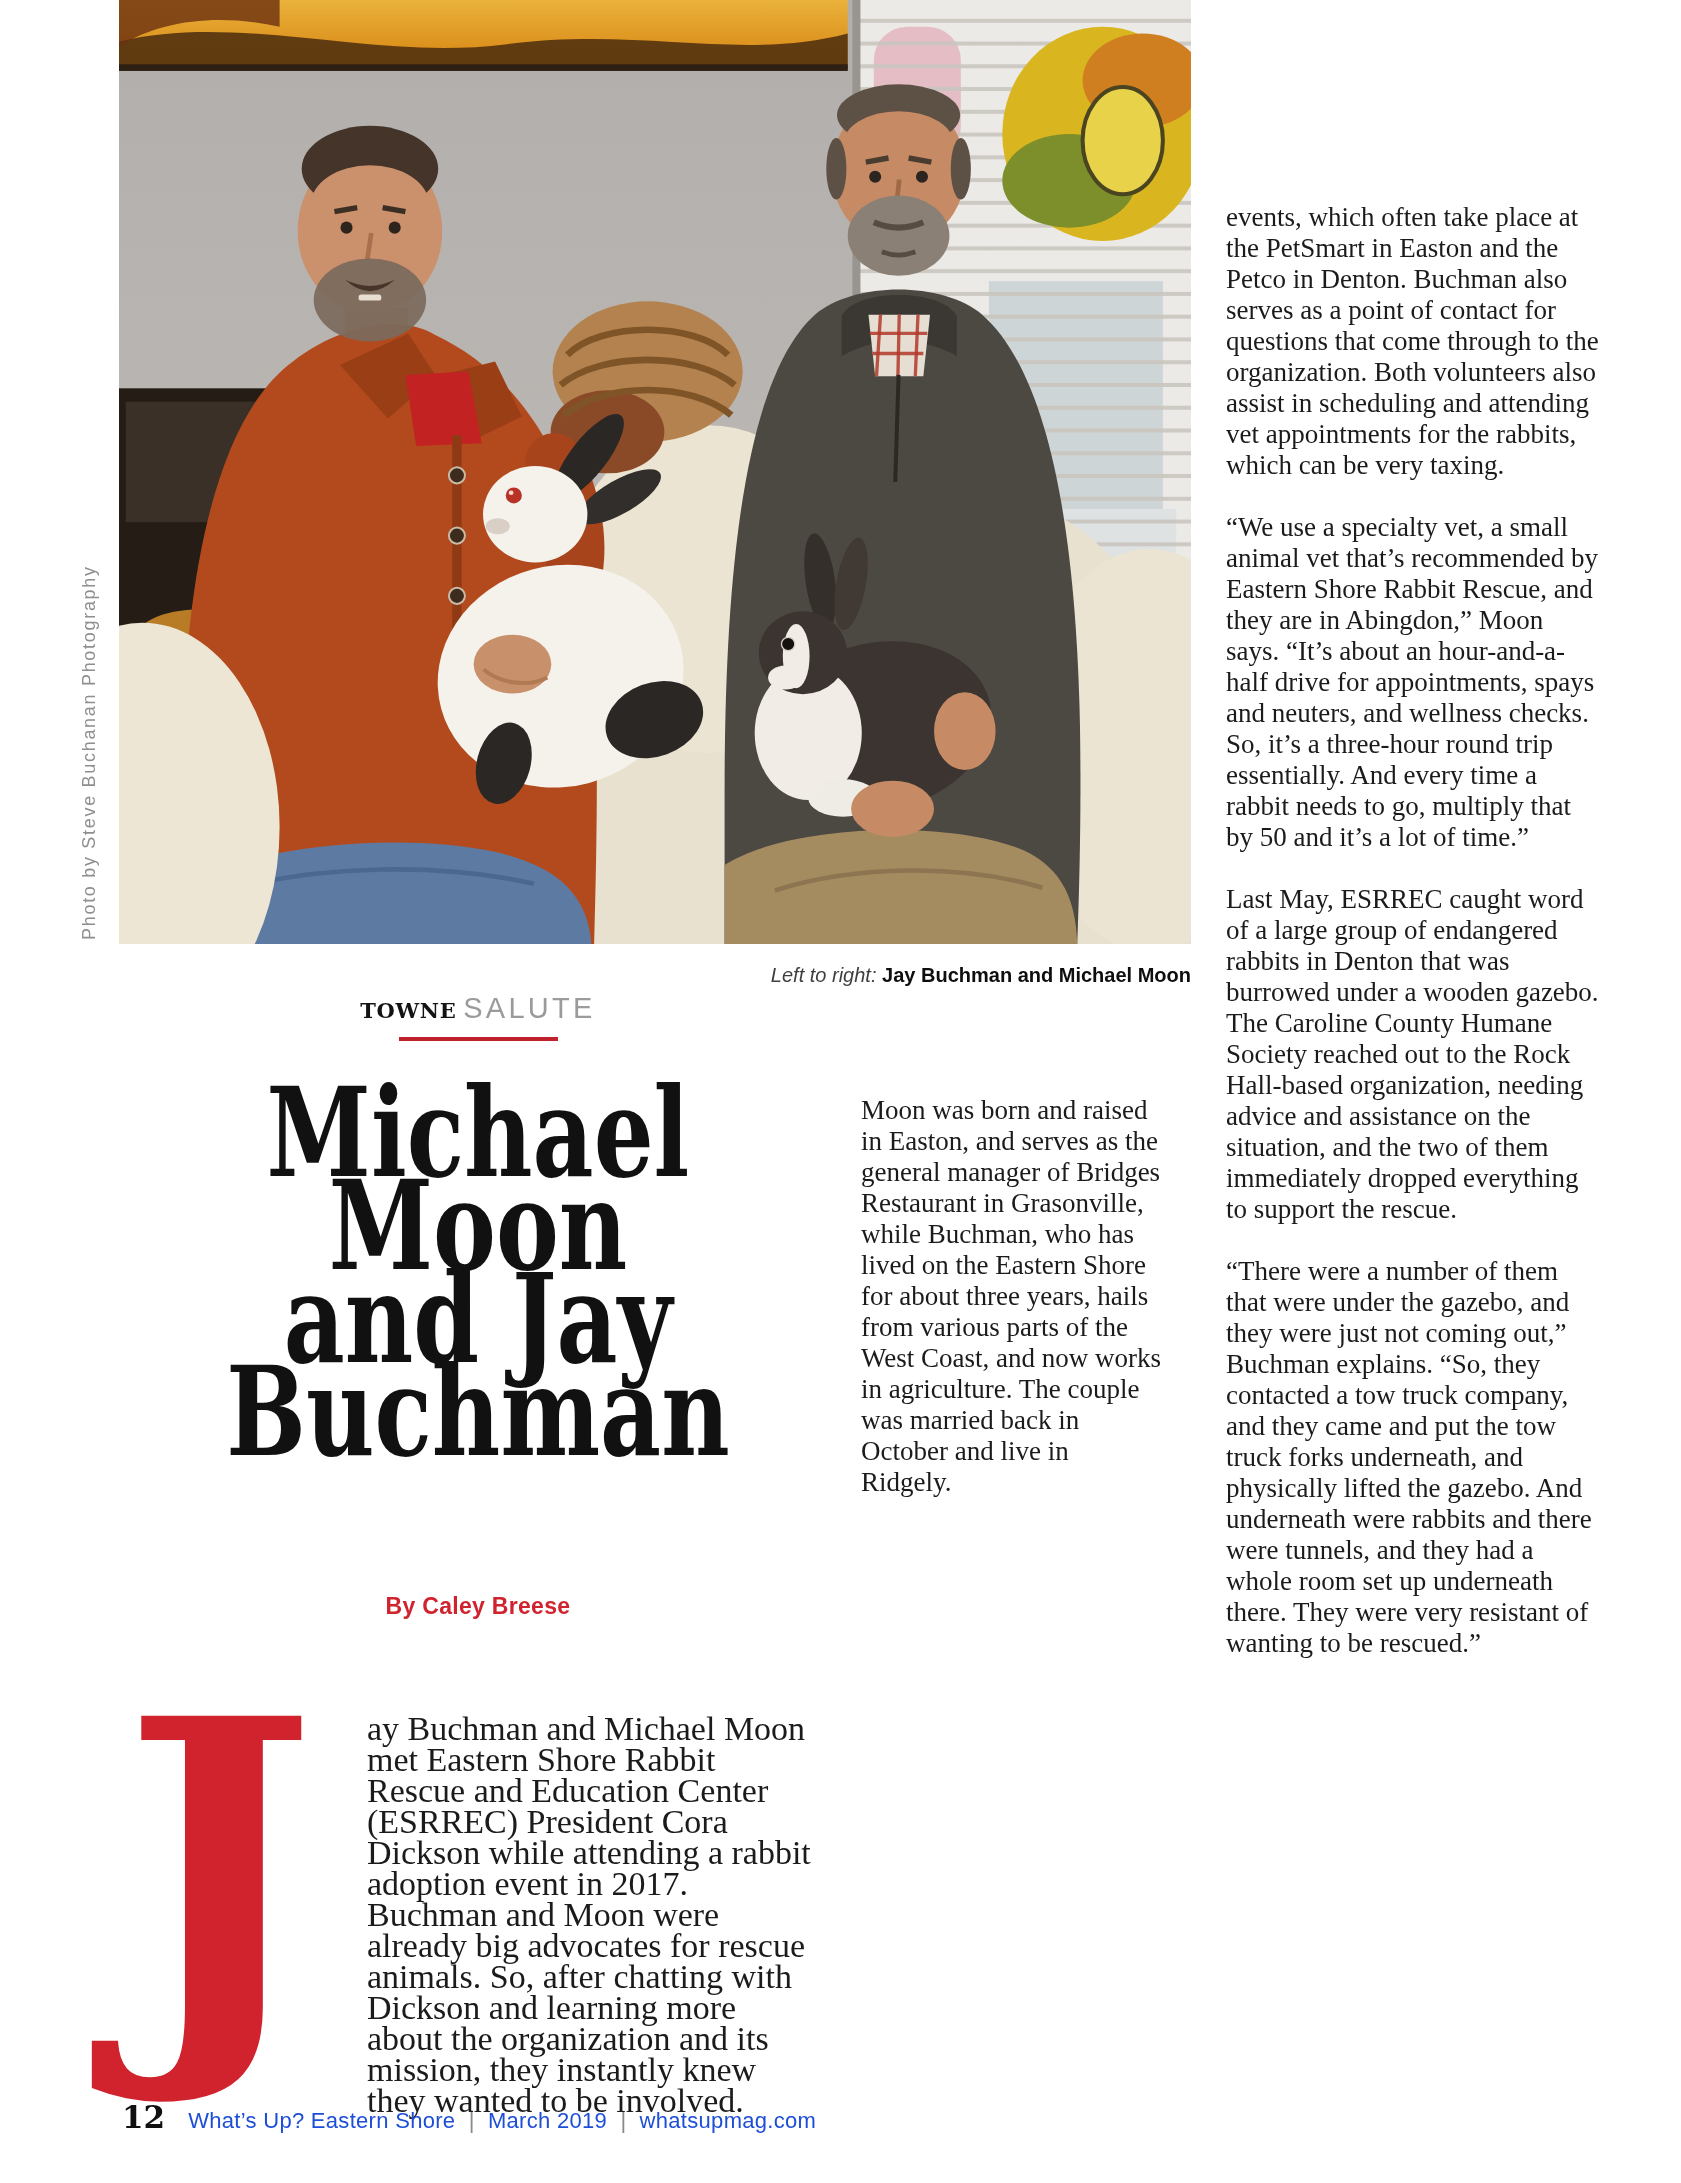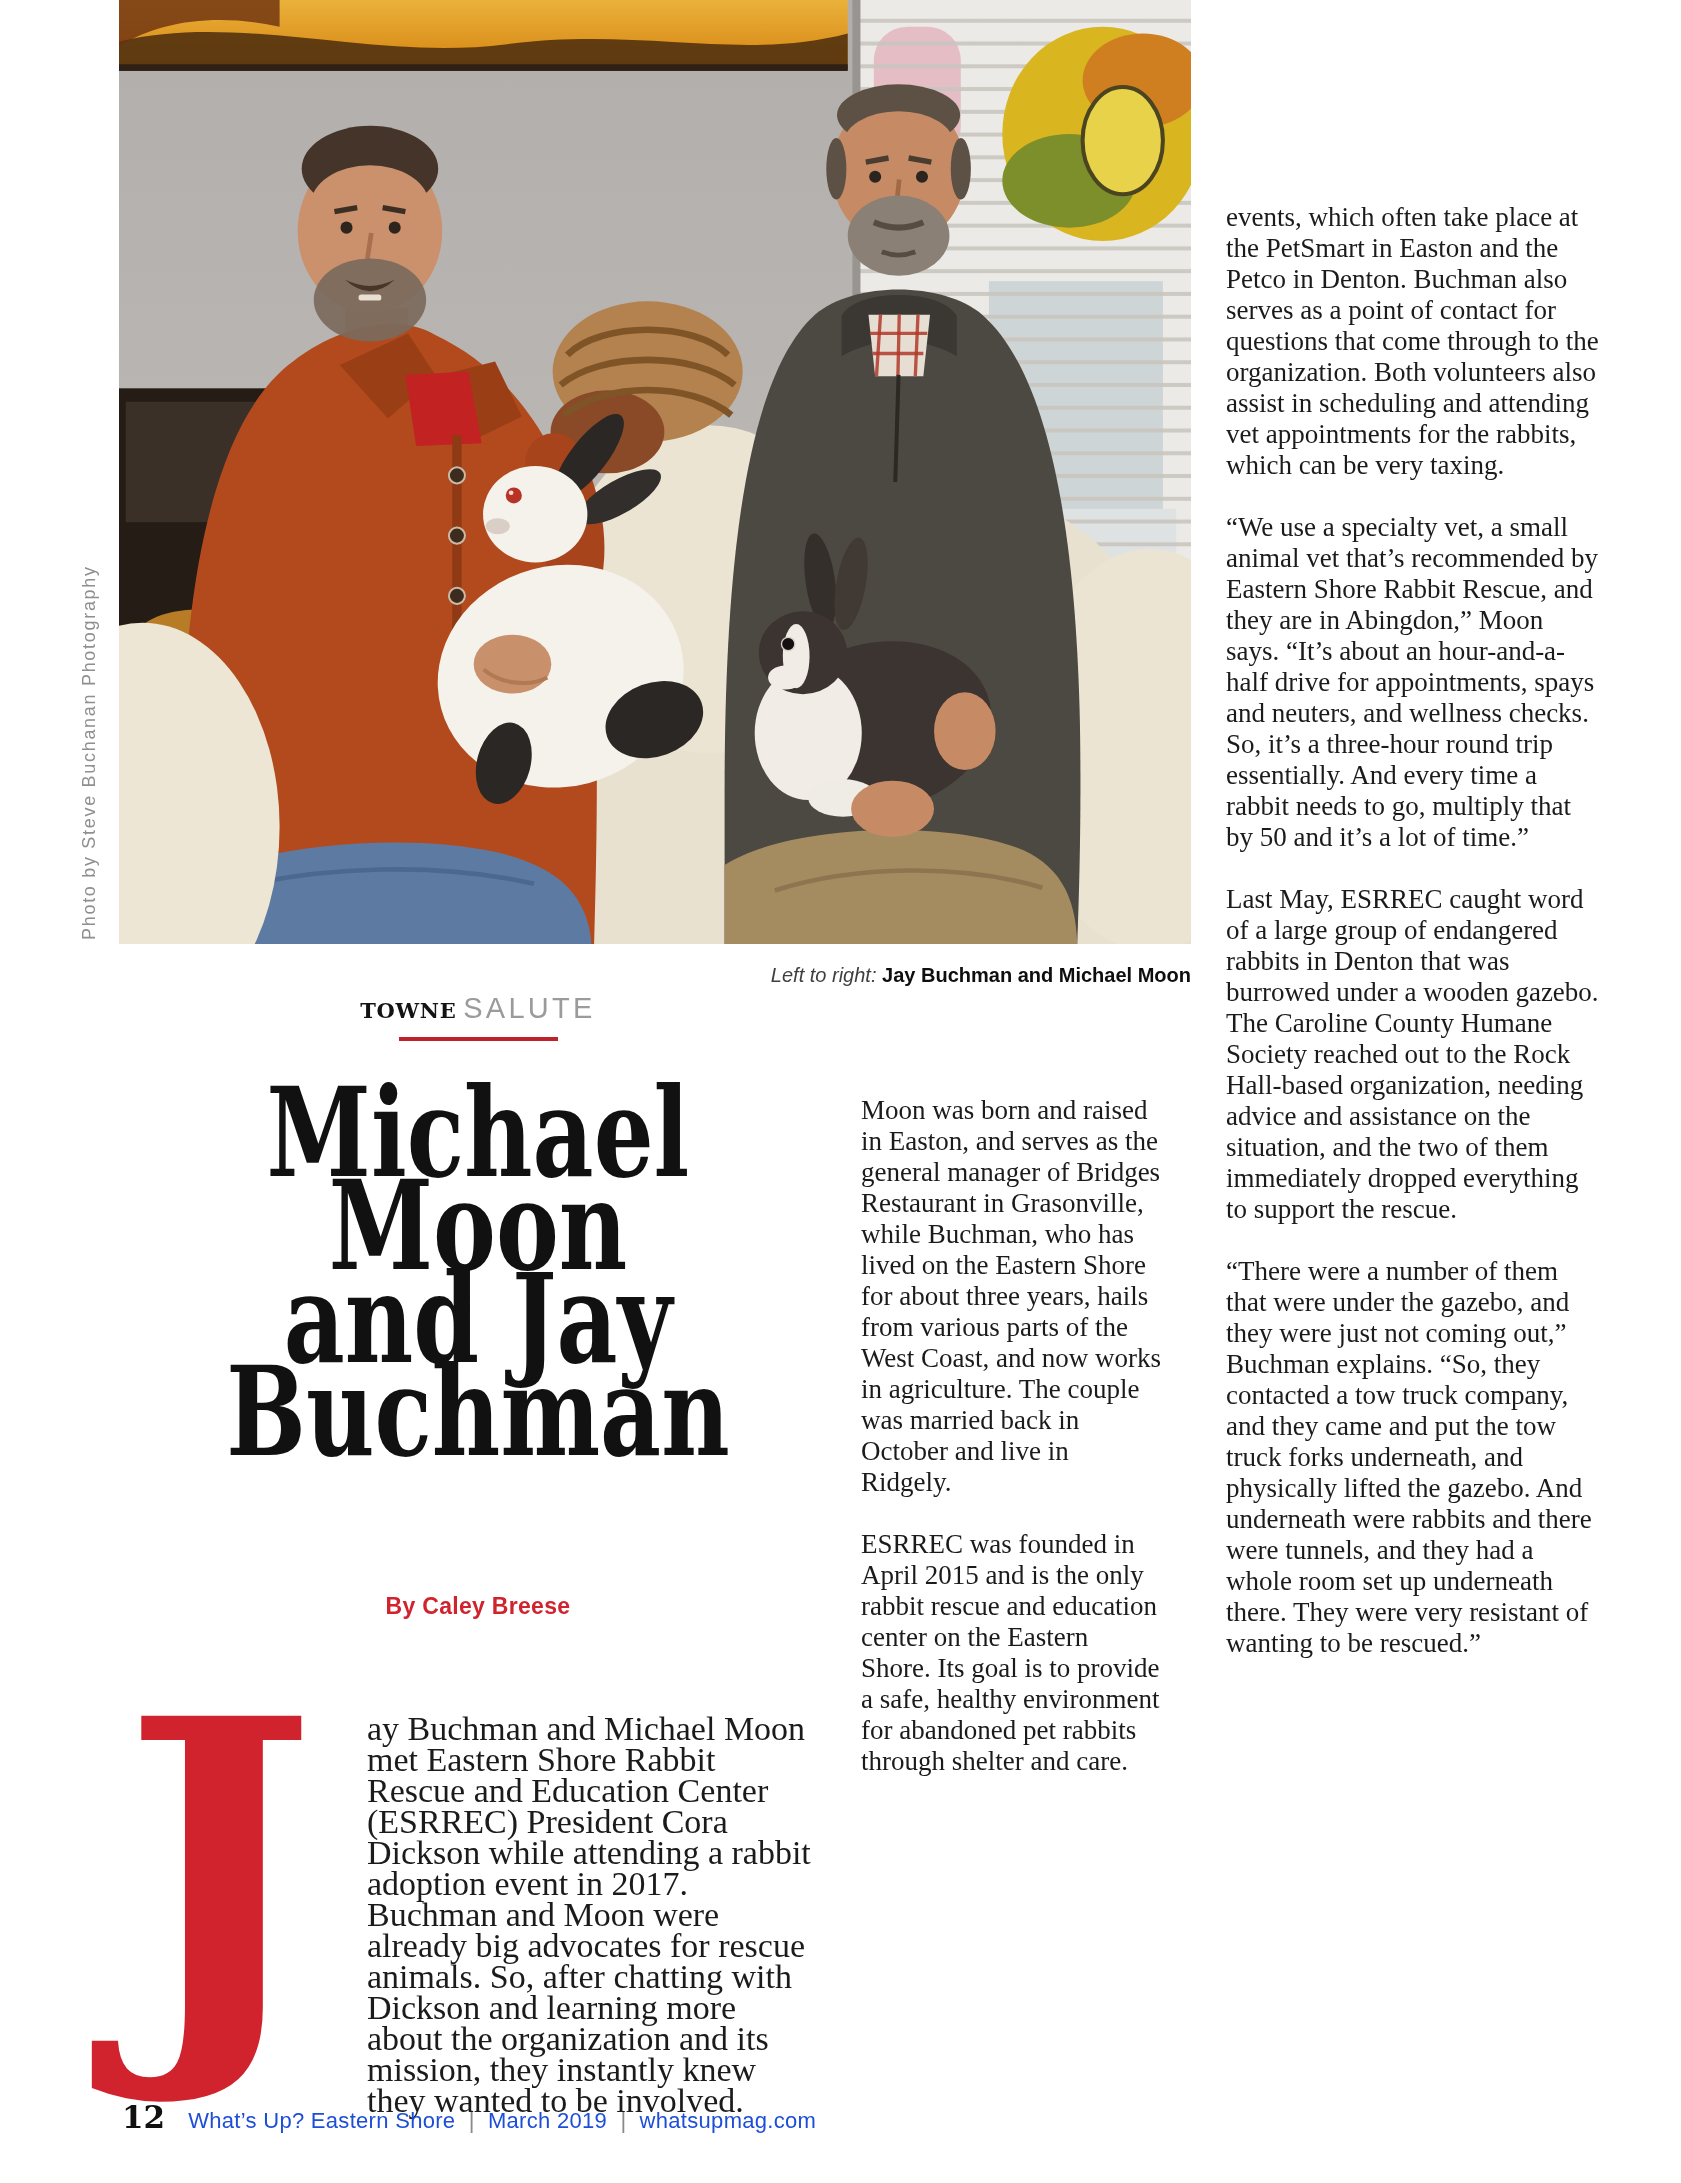--- a/index.html
+++ b/index.html
@@ -230,21 +230,20 @@
   <div class="byline">By Caley Breese</div>
 
   <div class="dropcap">J</div>
 
   <div class="col col-1">
     <p>ay Buchman and Michael Moon met Eastern Shore Rabbit Rescue and Education Center (ESRREC) President Cora Dickson while attending a rabbit adoption event in 2017. Buchman and Moon were already big advocates for rescue animals. So, after chatting with Dickson and learning more about the organization and its mission, they instantly knew they wanted to be involved.</p>
   </div>
 
   <div class="col col-2">
     <p>Moon was born and raised in Easton, and serves as the general manager of Bridges Restaurant in Grasonville, while Buchman, who has lived on the Eastern Shore for about three years, hails from various parts of the West Coast, and now works in agriculture. The couple was married back in October and live in Ridgely.</p>
-    <p>ESRREC was founded in April 2015 and is the only rabbit rescue and education center on the Eastern Shore. Its goal is to provide a safe, healthy environment for abandoned pet rabbits through shelter and care.</p>
   </div>
 
   <div class="col col-3">
     <p>events, which often take place at the PetSmart in Easton and the Petco in Denton. Buchman also serves as a point of contact for questions that come through to the organization. Both volunteers also assist in scheduling and attending vet appointments for the rabbits, which can be very taxing.</p>
     <p>“We use a specialty vet, a small animal vet that’s recommended by Eastern Shore Rabbit Rescue, and they are in Abingdon,” Moon says. “It’s about an hour-and-a-half drive for appointments, spays and neuters, and wellness checks. So, it’s a three-hour round trip essentially. And every time a rabbit needs to go, multiply that by 50 and it’s a lot of time.”</p>
     <p>Last May, ESRREC caught word of a large group of endangered rabbits in Denton that was burrowed under a wooden gazebo. The Caroline County Humane Society reached out to the Rock Hall-based organization, needing advice and assistance on the situation, and the two of them immediately dropped everything to support the rescue.</p>
     <p>“There were a number of them that were under the gazebo, and they were just not coming out,” Buchman explains. “So, they contacted a tow truck company, and they came and put the tow truck forks underneath, and physically lifted the gazebo. And underneath were rabbits and there were tunnels, and they had a whole room set up underneath there. They were very resistant of wanting to be rescued.”</p>
   </div>
 
   <div class="footer">

